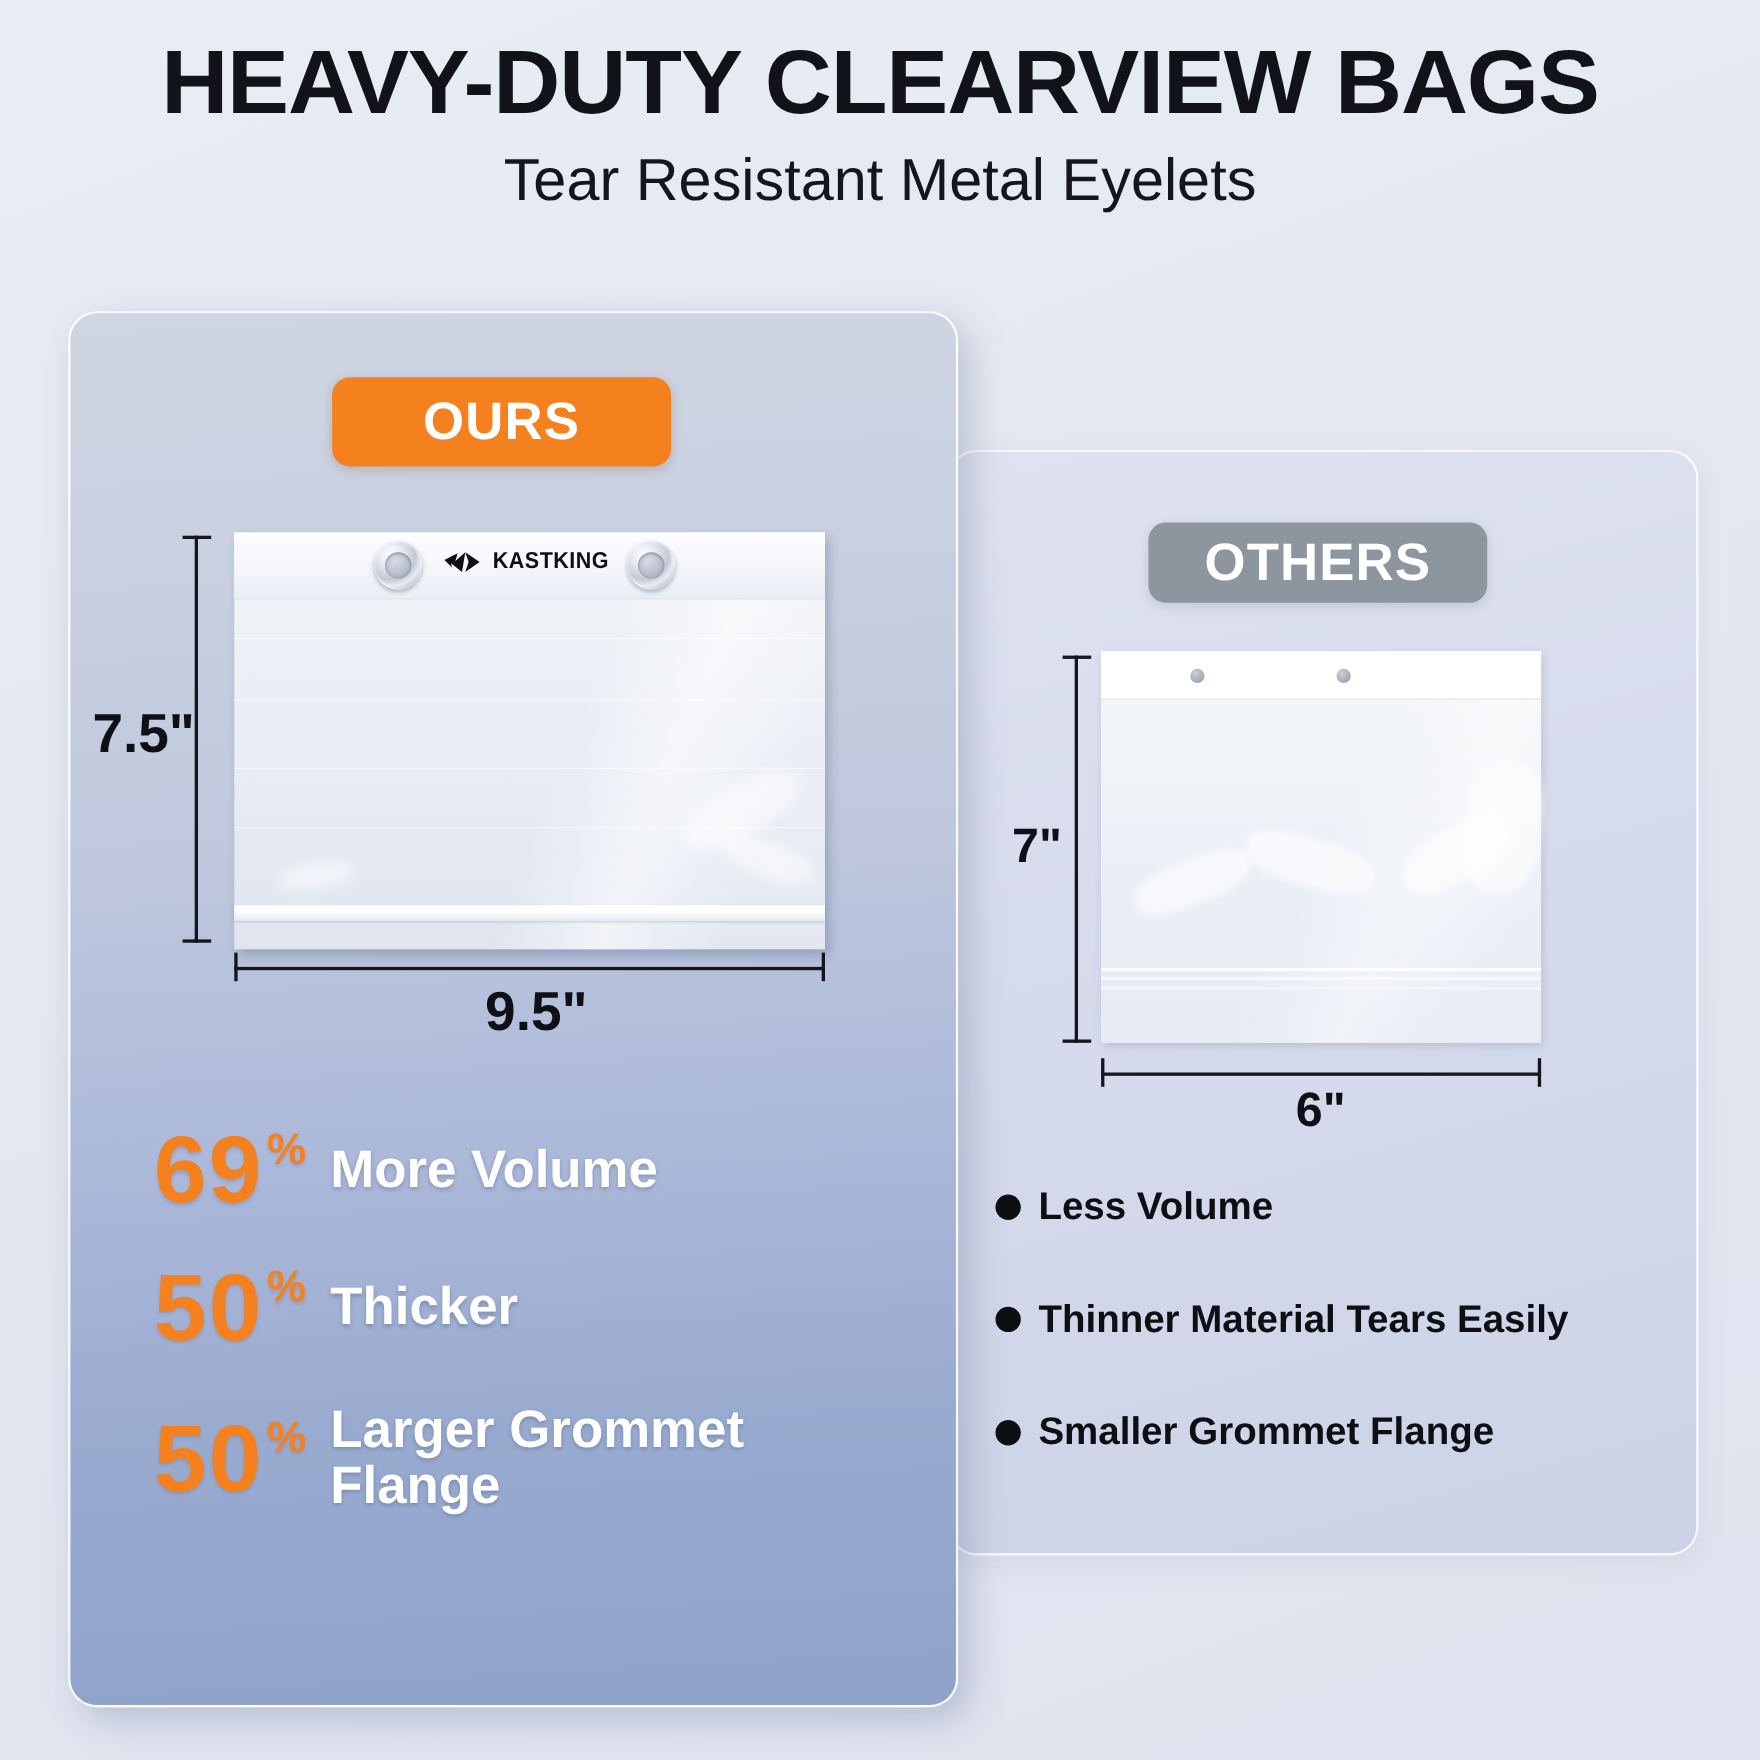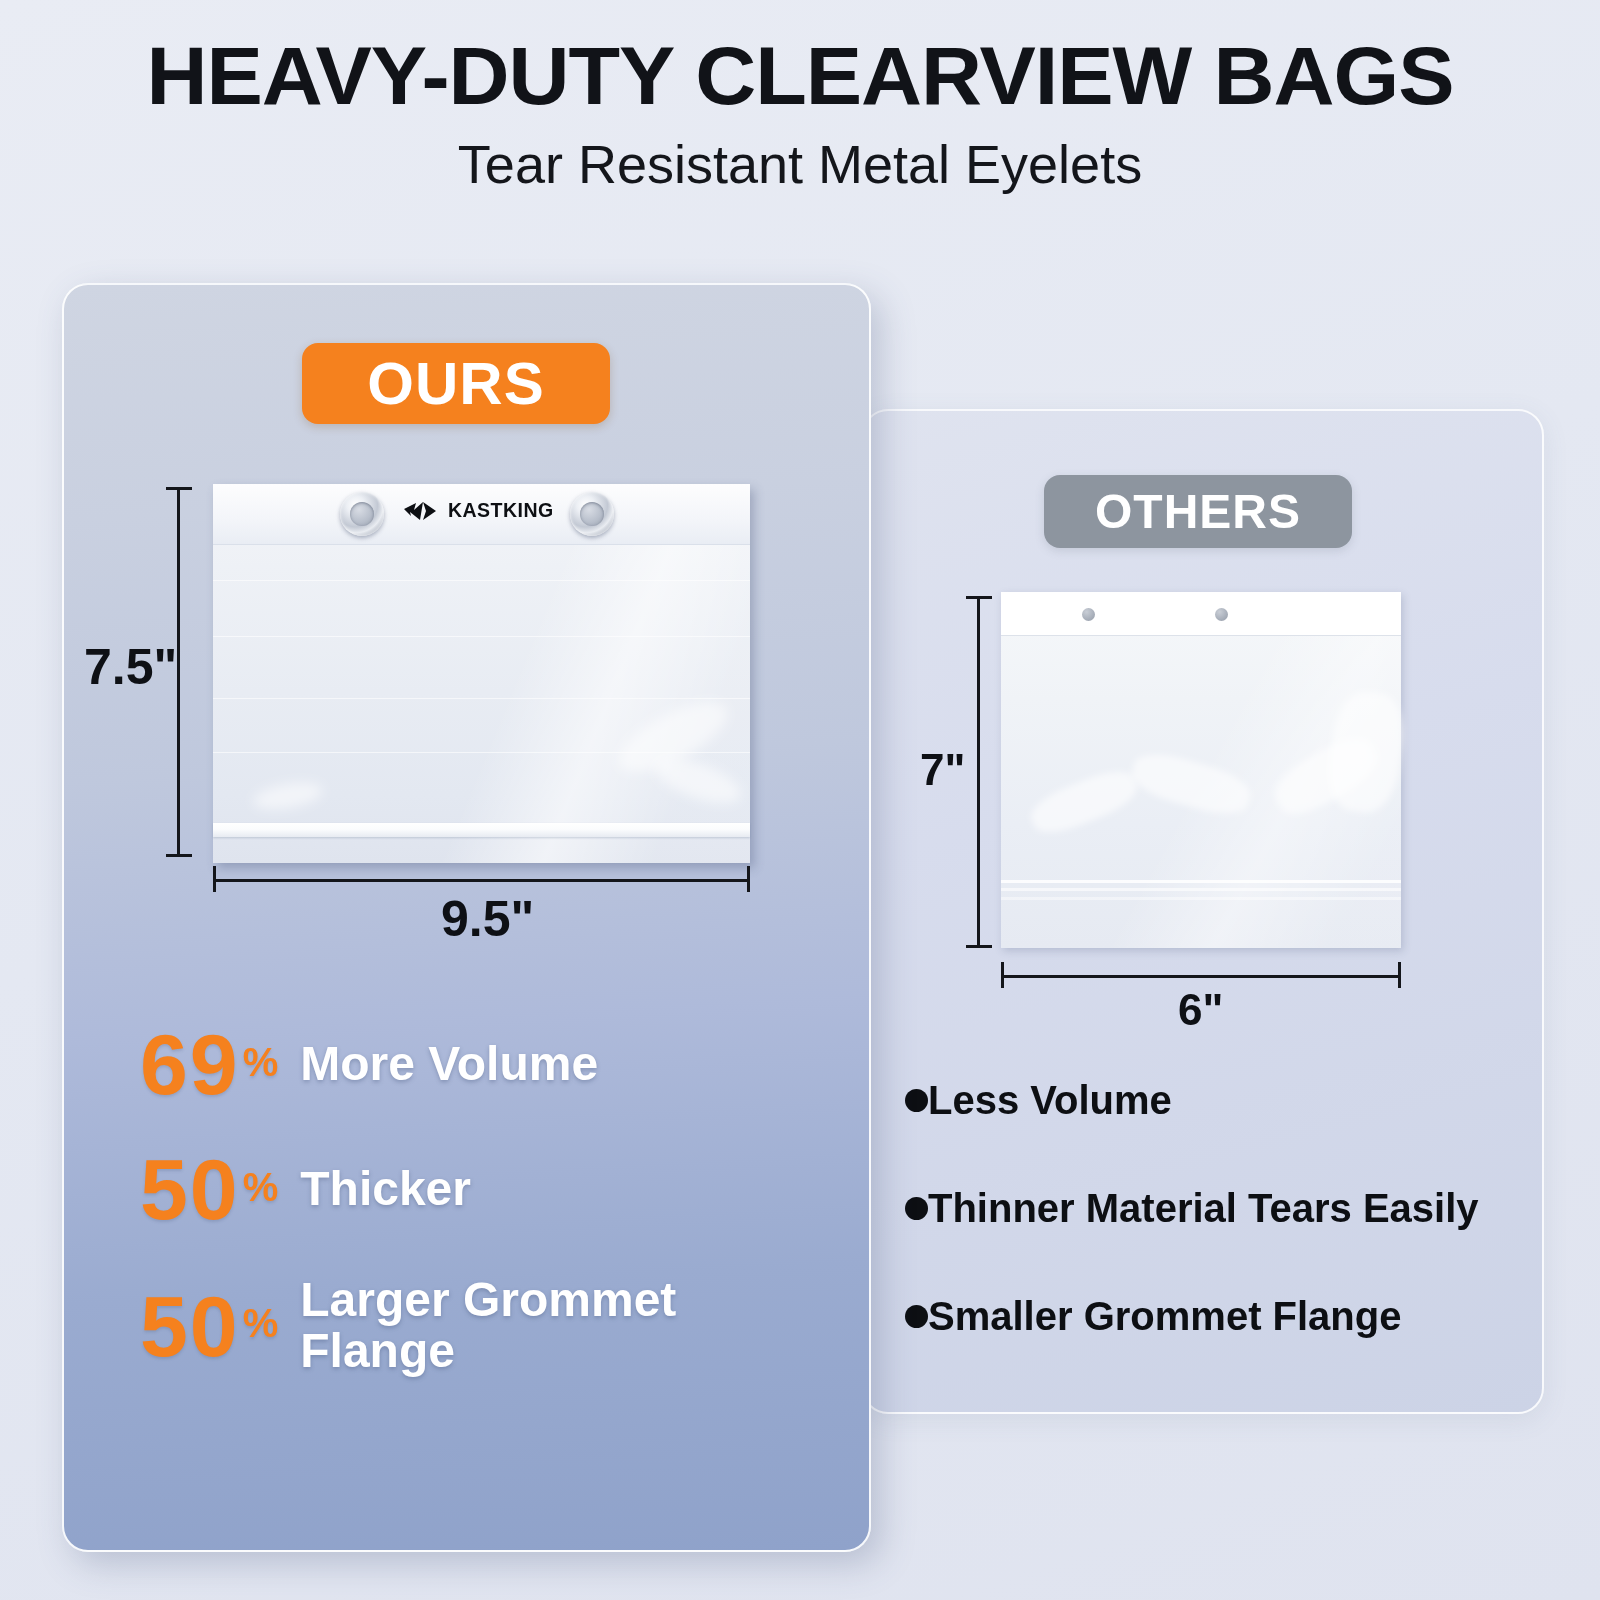--- a/index.html
+++ b/index.html
@@ -82,21 +82,21 @@
     color: #ffffff;
     font-weight: bold;
     letter-spacing: 1px;
   }
   .badge-ours {
     left: 302px;
     top: 343px;
     width: 308px;
     height: 81px;
     background: #f5811e;
-    font-size: 60px;
+    font-size: 48px;
     box-shadow: 0 3px 10px rgba(120,70,20,0.22);
   }
   .badge-others {
     left: 1044px;
     top: 475px;
     width: 308px;
     height: 73px;
     background: #8d959f;
     font-size: 48px;
     box-shadow: 0 3px 10px rgba(90,100,115,0.18);
@@ -263,21 +263,21 @@
     top: 1025px;
     width: 700px;
   }
   .stat-row {
     display: flex;
     align-items: center;
     margin-bottom: 46px;
   }
   .stat-num-wrap {
     display: flex;
-    align-items: center;
+    align-items: flex-start;
     flex: 0 0 auto;
   }
   .stat-num {
     font-family: "Liberation Sans", sans-serif;
     font-size: 86px;
     font-weight: bold;
     color: #f5811e;
     line-height: 0.92;
     letter-spacing: 2px;
     text-shadow: 0 2px 3px rgba(70,86,124,0.22);
@@ -316,24 +316,24 @@
   }
   .bullet-dot {
     width: 23px;
     height: 23px;
     border-radius: 50%;
     background: #0d0f13;
     flex: 0 0 auto;
   }
   .bullet-text {
     font-family: "Liberation Sans", sans-serif;
-    font-size: 40px;
+    font-size: 35px;
     font-weight: bold;
     color: #0d0f13;
-    margin-left: 0;
+    margin-left: 16px;
     line-height: 1.1;
   }
 </style>
 </head>
 <body>
 
 <div class="header">
   <h1 class="main-title">HEAVY-DUTY CLEARVIEW BAGS</h1>
   <p class="sub-title">Tear Resistant Metal Eyelets</p>
 </div>

